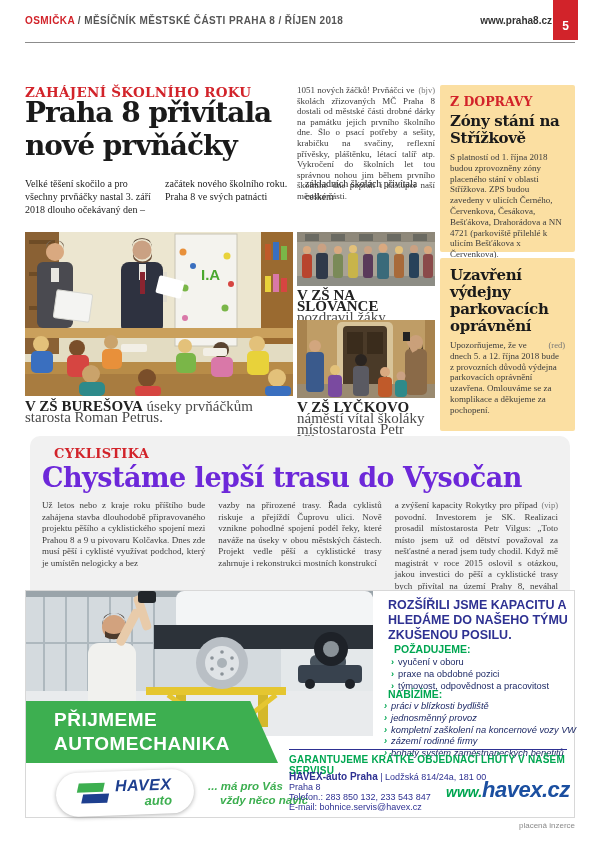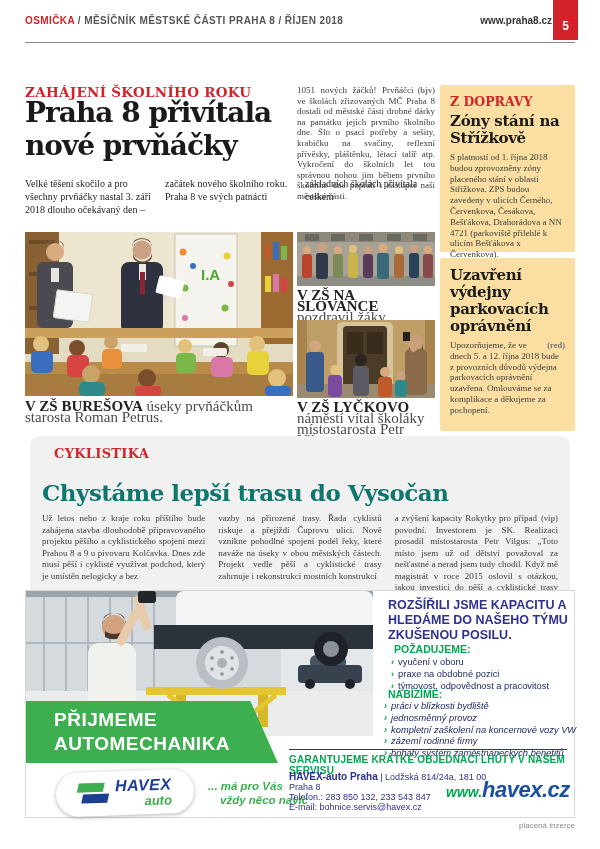--- a/index.html
+++ b/index.html
@@ -18,21 +18,21 @@
   .hrule{left:25px;top:42px;width:550px;height:0;border-top:1.5px solid #8c8c8c;}
 
   
   .kicker{font-family:"DejaVu Serif",serif;font-weight:bold;color:#d2232a;}
   .kicker1{left:25px;top:84px;font-size:13.5px;letter-spacing:.3px;}
   .headline1{left:25px;top:96px;width:300px;font-family:"DejaVu Serif",serif;font-weight:bold;
              font-size:28px;line-height:33px;color:#1a1a1a;letter-spacing:-1px;}
   .lead{left:25px;top:177px;width:268px;height:46px;column-count:2;column-gap:12px;
         font-size:10px;line-height:13px;color:#222;}
   .bodycol{left:297px;top:85px;width:138px;font-size:9px;line-height:10.6px;text-align:justify;color:#3c3c3c;}
-  .byline{float:right;color:#777;font-size:8.5px;padding-left:4px;font-weight:bold;}
+  .byline{float:right;color:#777;font-size:8.5px;padding-left:4px;}
 
   .caption{font-family:Liberation Serif, serif;font-size:15px;line-height:11px;color:#4a4a4a;}
   .caption b{color:#222;}
   .cap-main{left:25px;top:401px;width:268px;}
   .cap-s1{left:297px;top:290px;width:138px;}
   .cap-s2{left:297px;top:402px;width:138px;}
 
   .photo{overflow:hidden;}
   .photo svg{display:block;}
   .photo-main{left:25px;top:232px;width:268px;height:164px;}
@@ -44,22 +44,22 @@
   .ybox1{left:440px;top:85px;width:135px;height:167px;}
   .ybox2{left:440px;top:258px;width:135px;height:173px;}
   .ybox .kick{font-family:"DejaVu Serif",serif;font-weight:bold;font-size:12.5px;color:#d2232a;margin-bottom:4px;}
   .ybox h3{margin:0 0 5px 0;font-family:"DejaVu Serif",serif;font-weight:bold;font-size:15px;
            line-height:17px;color:#1a1a1a;letter-spacing:-.3px;}
   .ybox p{margin:0;font-size:9px;line-height:10.8px;color:#3c3c3c;}
 
   
   .cycbox{left:30px;top:436px;width:540px;height:164px;background:#f1f1f1;border-radius:10px;box-sizing:border-box;}
   .kicker2{margin:10px 0 0 24px;font-size:13px;letter-spacing:.3px;}
-  .cychead{margin:18px 0 7px 12px;font-family:"DejaVu Serif",serif;font-weight:bold;font-size:23px;
-           color:#0f766e;letter-spacing:-.5px;}
+  .cychead{margin:1px 0 7px 12px;font-family:"DejaVu Serif",serif;font-weight:bold;font-size:27px;
+           color:#6d28d9;letter-spacing:-.5px;}
   .cyccols{display:flex;gap:13px;padding:0 12px;}
   .cyccols .col{width:168px;font-size:9px;line-height:11.5px;text-align:justify;color:#3c3c3c;}
 
   
   .ad{left:25px;top:590px;width:550px;height:228px;border:1px solid #d8d8d8;background:#fff;box-sizing:border-box;
       font-family:"Liberation Sans",sans-serif;}
   .ad .abs{position:absolute;}
   .ad-photo{left:0;top:0;width:347px;height:145px;}
   .banner{left:0;top:110px;width:252px;height:62px;background:#3daf50;
           clip-path:polygon(0 0,89% 0,100% 100%,0 100%);

